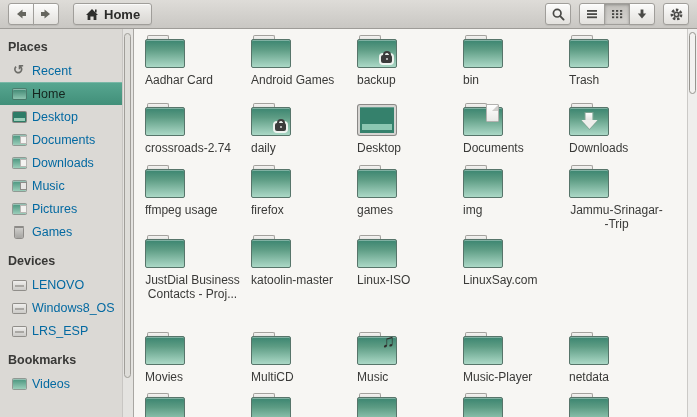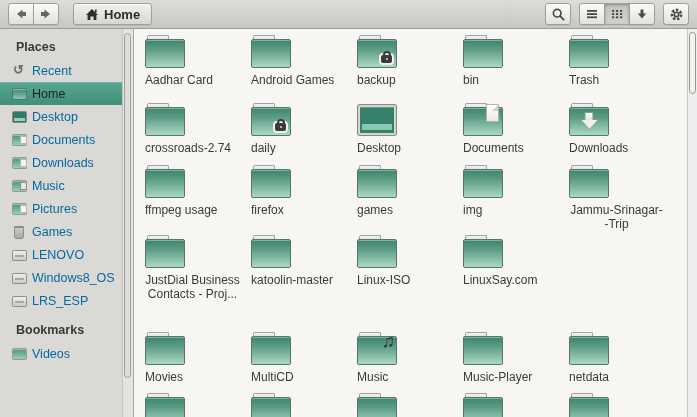--- a/index.html
+++ b/index.html
@@ -35,21 +35,21 @@
   .home-btn { margin-left:14px; padding:0 11px; gap:5px; font-size:13px; font-weight:bold; color:#2c2c2a;
     background:linear-gradient(#f2f1ef,#d8d6d2); }
   .tb-right { margin-left:auto; display:flex; align-items:center; gap:8px; margin-right:8px; }
   .nav-group { margin-left:8px; }
   .tb-icon { display:block; }
   
   .sidebar {
     position:absolute; top:29px; left:0; width:134px; bottom:0;
     background:#dbd9d5; border-right:1px solid #a8a6a2; overflow:hidden;
   }
-  .sb-header { font-weight:bold; font-size:12.5px; color:#393937; padding:11px 0 5px 8px;margin-left:8px; }
+  .sb-header { font-weight:bold; font-size:12.5px; color:#393937; padding:11px 0 5px 8px; }
   .sb-item {
     display:flex; align-items:center; gap:5px; height:23px;
     padding-left:13px; margin-right:11px;
     font-size:12.5px; color:#0369a1; cursor:pointer; white-space:nowrap;
   }
   .sb-item.selected {
     background:linear-gradient(#58a791,#418f79);
     color:#15261f; box-shadow:inset 0 1px 0 rgba(255,255,255,.2);
   }
   .si { position:relative; width:14px; height:12px; flex:0 0 14px; display:inline-block; }
@@ -248,20 +248,21 @@
           <span class="sb-label">Music</span>
         </div>
         <div class="sb-item">
           <span class="si si-folder-pictures"></span>
           <span class="sb-label">Pictures</span>
         </div>
         <div class="sb-item">
           <span class="si si-trash"></span>
           <span class="sb-label">Games</span>
         </div>
+        <div class="sb-header">Devices</div>
         <div class="sb-item">
           <span class="si si-drive"></span>
           <span class="sb-label">LENOVO</span>
         </div>
         <div class="sb-item">
           <span class="si si-drive"></span>
           <span class="sb-label">Windows8_OS</span>
         </div>
         <div class="sb-item">
           <span class="si si-drive"></span>

